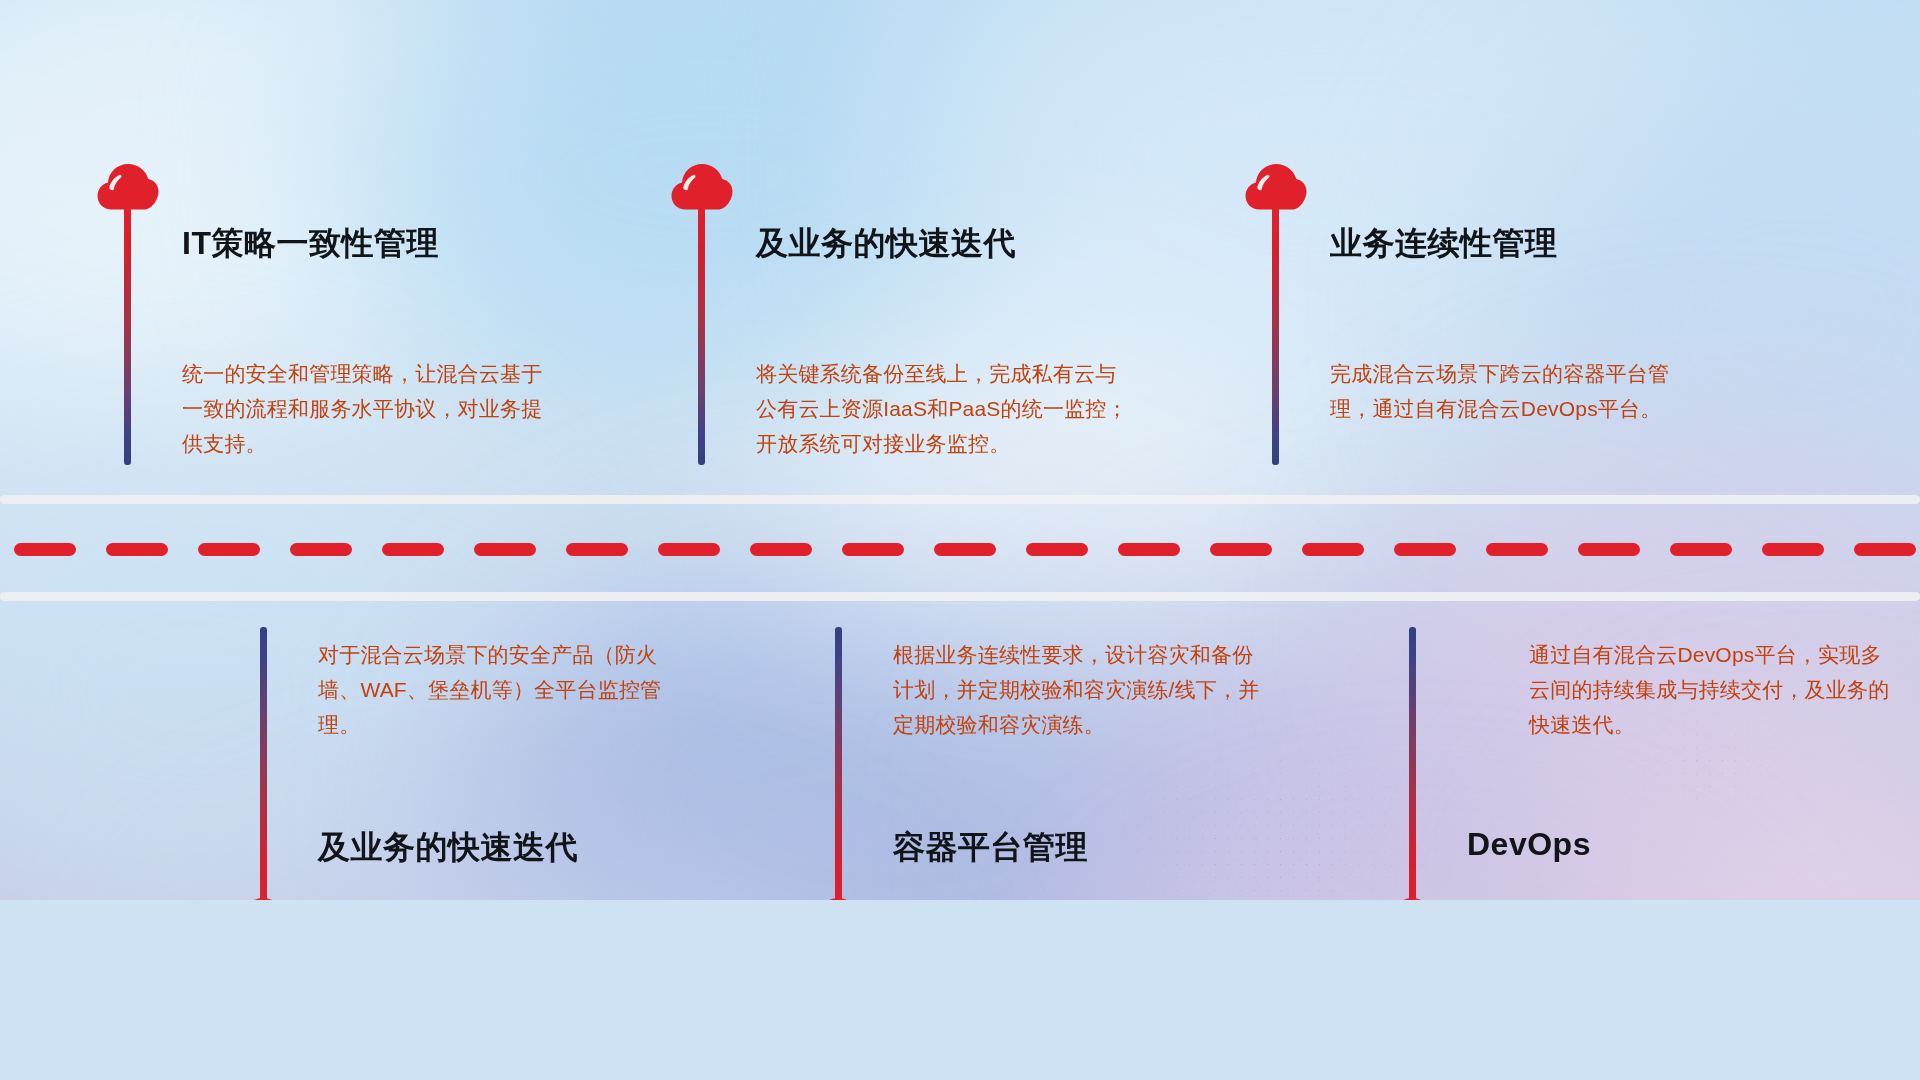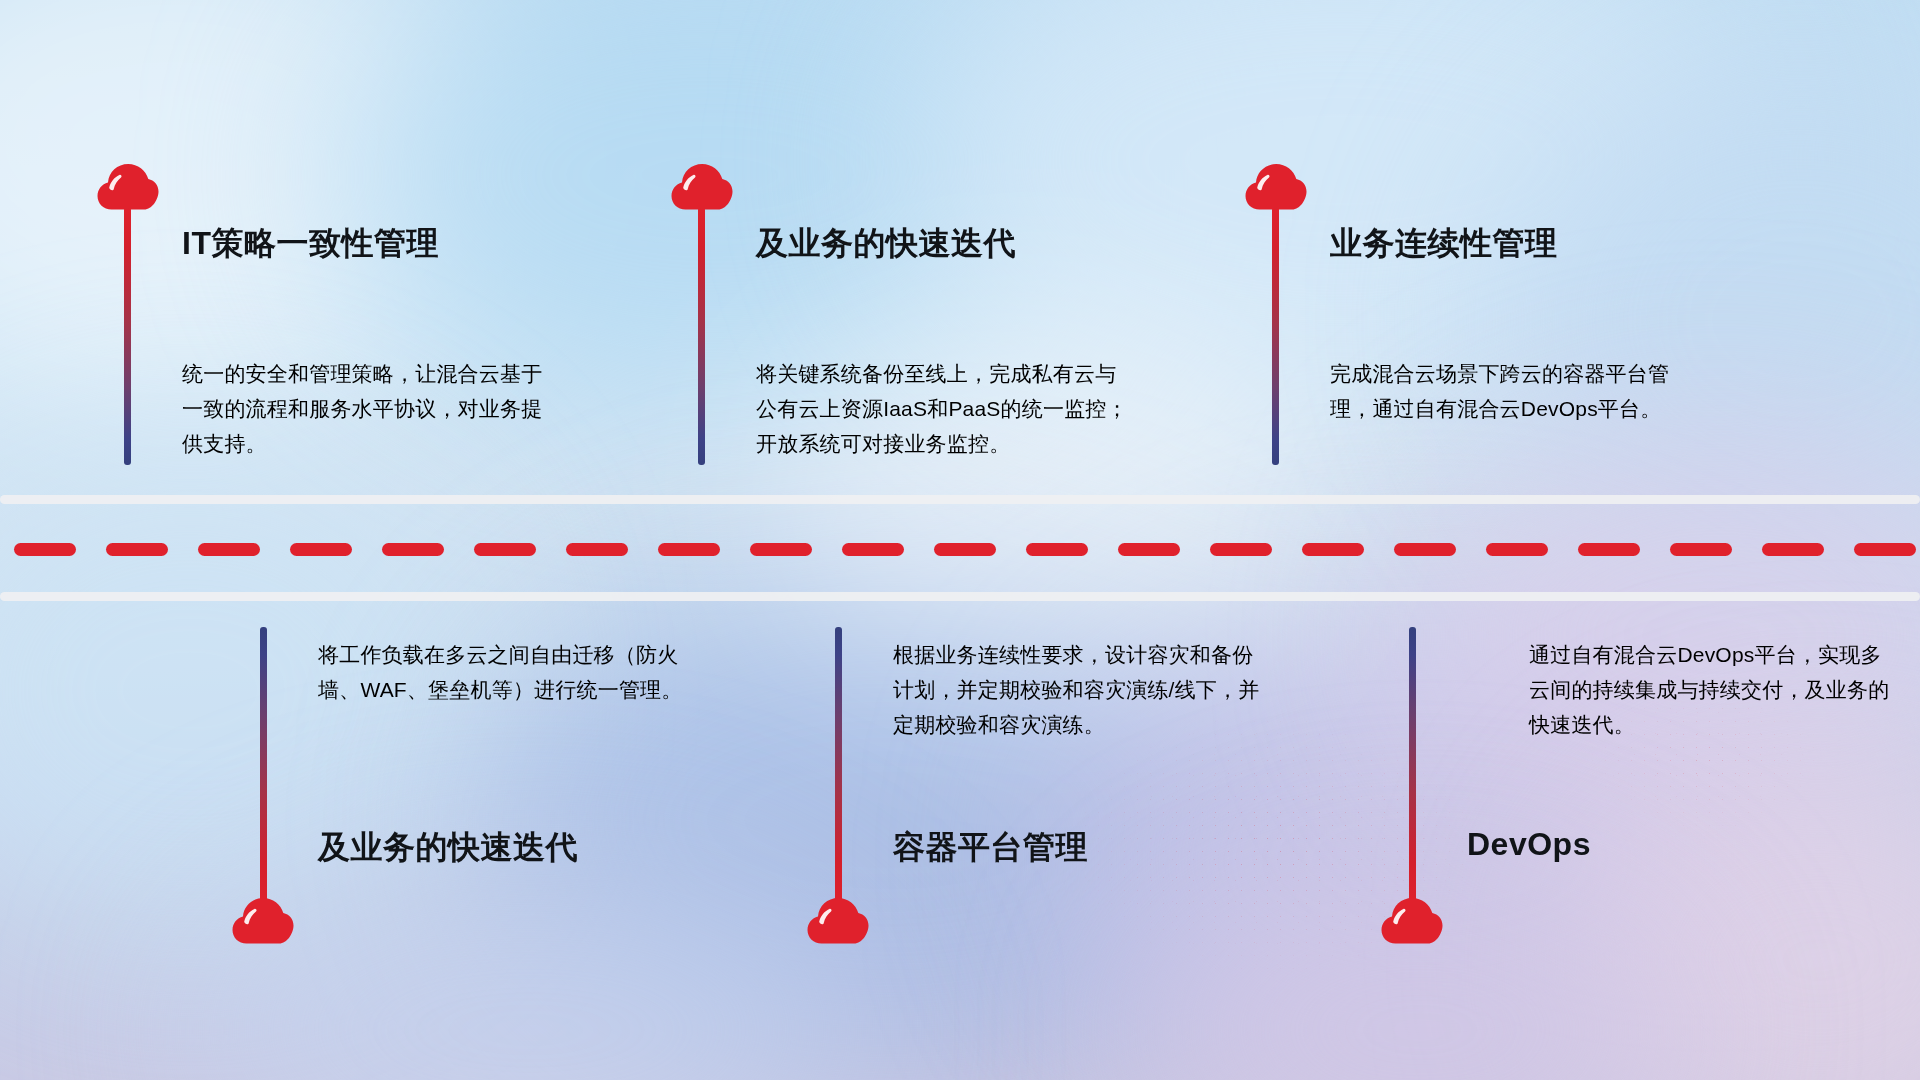--- a/index.html
+++ b/index.html
@@ -5,21 +5,21 @@
 <style>
   * { margin:0; padding:0; box-sizing:border-box; }
   html,body { width:1920px; height:1080px; overflow:hidden; }
   body {
     font-family:"Liberation Sans","DejaVu Sans",sans-serif;
     background:#cfe2f3;
     position:relative;
   }
 
   
-  #stage { position:absolute; inset:0; width:1920px; height:1080px; overflow:hidden; }
+  #stage { position:absolute; inset:0; width:1920px; height:900px; overflow:hidden; }
 
   .bg-base {
     position:absolute; inset:0;
     background:
       linear-gradient(176deg,
         #bcdcf2 0%,
         #c4e0f4 14%,
         #cfe6f6 30%,
         #d3e4f3 44%,
         #cfe0f1 56%,
@@ -71,21 +71,21 @@
   .stem.up   { background:linear-gradient(180deg,#34407e 0%, #3d4287 10%, #6d3f6d 32%, #a43349 58%, #d4202c 84%, #e0212c 100%); }
 
   .cloud { position:absolute; width:62px; height:47px; }
 
   .heading {
     position:absolute; white-space:nowrap;
     font-size:32px; font-weight:700; color:#111418; letter-spacing:.5px;
   }
   .body-text {
     position:absolute; width:372px;
-    font-size:21px; line-height:35px; color:#000000; font-weight:400;
+    font-size:21px; line-height:35px; color:#c2410c; font-weight:400;
     letter-spacing:.2px;
   }
 </style>
 </head>
 <body>
 
 <div id="stage">
 
   <div class="bg-base"></div>
   <div class="blob blob-a"></div>
@@ -158,21 +158,21 @@
       <div class="dash" style="left: 1394px; width: 62px; background: rgb(224, 33, 44);"></div>
       <div class="dash" style="left: 1486px; width: 62px; background: rgb(224, 33, 44);"></div>
       <div class="dash" style="left: 1578px; width: 62px; background: rgb(224, 33, 44);"></div>
       <div class="dash" style="left: 1670px; width: 62px; background: rgb(224, 33, 44);"></div>
       <div class="dash" style="left: 1762px; width: 62px; background: rgb(224, 33, 44);"></div>
       <div class="dash" style="left: 1854px; width: 62px; background: rgb(224, 33, 44);"></div>
     </div>
   <div class="road-line bottom"></div>
 
   <div class="col">
-    <div class="body-text" style="left:318px; top:637px;">将工作负载在多云之间自由迁移（防火墙、WAF、堡垒机等）进行统一管理。</div>
+    <div class="body-text" style="left:318px; top:637px;">对于混合云场景下的安全产品（防火墙、WAF、堡垒机等）全平台监控管理。</div>
     <div class="stem up" style="left:260px; top:627px; height:280px;"></div>
     <div class="heading" style="left:318px; top:826px;">及业务的快速迭代</div>
     <div class="cloud" style="left:232px; top:897px;">
       <svg viewBox="0 0 62 47" width="62" height="47">
         <path d="M14.5 46.5C6.6 46.5 0.5 40.5 0.5 32.9c0-6.5 4.4-11.9 10.5-13.4C11.6 9.1 20.4 1 31.2 1c9.6 0 17.7 6.4 20.1 15.1 5.9 1.2 10.2 6.3 10.2 12.4 0 7.7-6.4 18-14.4 18z" fill="#e0212c"></path>
         <path d="M12.2 24.8c1.1-5.8 5.0-10.6 10.2-12.9 1.6-0.7 2.9 1.6 1.6 2.7-3.8 3.1-6.3 7.2-7.3 11.6-0.5 2.2-4.1 0.9-4.5-1.4z" fill="#ffffff" opacity="0.92"></path>
       </svg>
     </div>
   </div>
 

